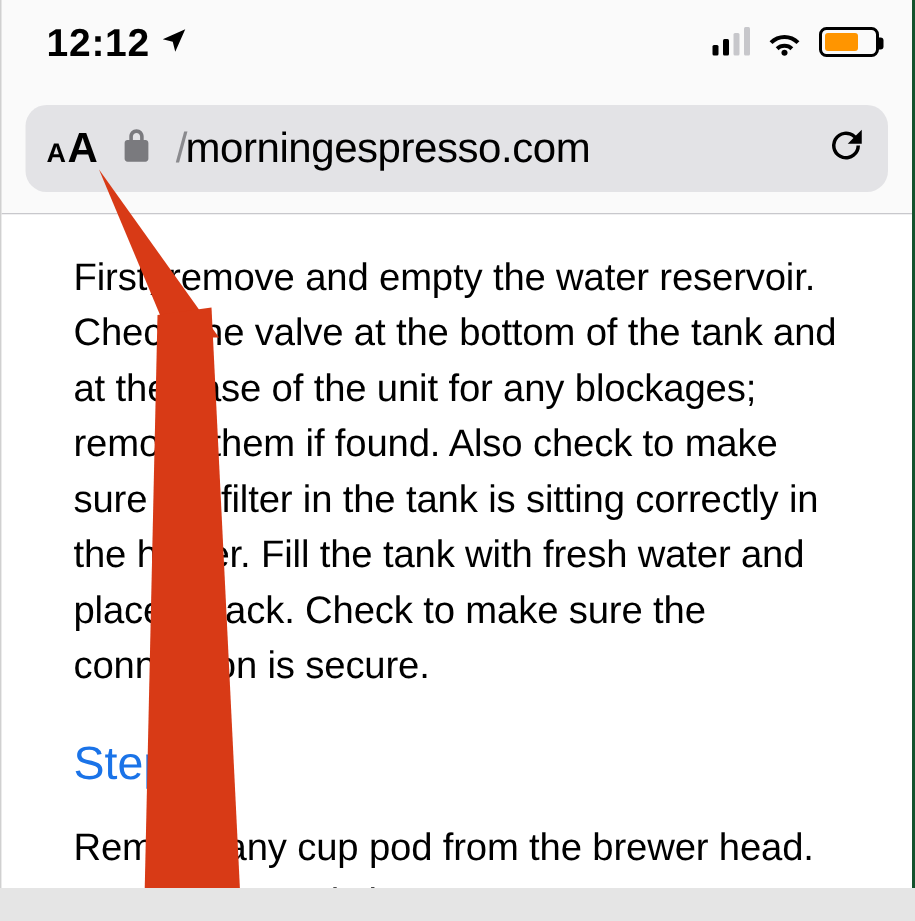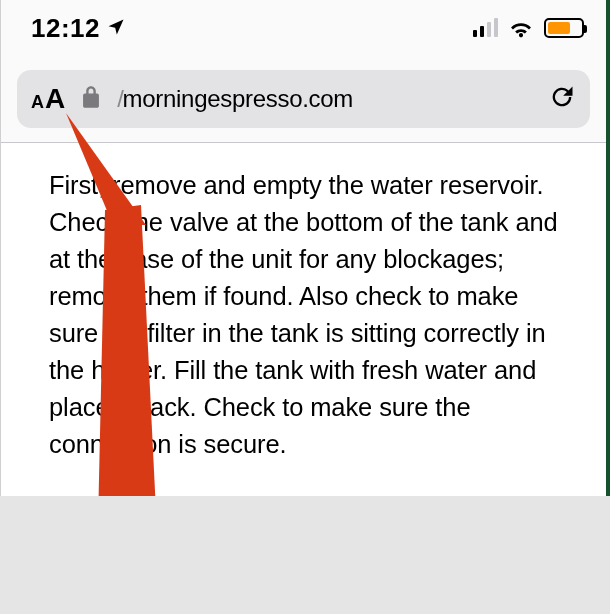--- a/index.html
+++ b/index.html
@@ -1,18 +1,18 @@
 <!DOCTYPE html>
 <html><head>
 <meta charset="utf-8">
 <style>
   * { margin: 0; padding: 0; box-sizing: border-box; }
   html, body { width: 610px; height: 614px; overflow: hidden; font-family: -apple-system, "Helvetica Neue", Arial, sans-serif; background: #fff; }
   .screenshot-wrap { width: 610px; height: 614px; background: #e5e5e5; position: relative; }
-  .phone { width: 610px; height: 496px; background: #fafafa; position: relative; overflow: hidden; border-left: 1px solid #d0d0d0; border-right: 4px solid #14532d; }
+  .phone { width: 610px; height: 592px; background: #fafafa; position: relative; overflow: hidden; border-left: 1px solid #d0d0d0; border-right: 2px solid #14532d; }
 
   
   .status-bar { height: 56px; display: flex; align-items: center; justify-content: space-between; padding: 0 22px 0 30px; font-weight: 600; font-size: 26px; letter-spacing: 0.5px; }
   .status-left { display: flex; align-items: center; gap: 6px; }
   .status-right { display: flex; align-items: center; gap: 10px; }
   .signal-bars { display: flex; align-items: flex-end; gap: 2.5px; height: 18px; }
   .signal-bars span { width: 4.5px; background: #000; border-radius: 1px; }
   .signal-bars span.dim { background: #c7c7cb; }
   .b1 { height: 7px; } .b2 { height: 11px; } .b3 { height: 15px; } .b4 { height: 19px; }
   .wifi-icon svg { display: block; }
@@ -20,21 +20,21 @@
   .battery::after { content: ""; position: absolute; right: -5px; top: 5px; width: 3px; height: 8px; background: #000; border-radius: 0 2px 2px 0; }
   .battery-fill { width: 70%; height: 100%; background: #ff9500; border-radius: 2px; }
 
   
   .url-bar-wrap { padding: 14px 16px 14px 16px; }
   .url-bar { height: 58px; background: #e3e3e6; border-radius: 14px; display: flex; align-items: center; padding: 0 14px; gap: 16px; }
   .aa-btn { display: flex; align-items: baseline; gap: 1px; font-weight: 600; color: #000; }
   .aa-small { font-size: 18px; }
   .aa-big { font-size: 28px; }
   .lock-icon { color: #777; }
-  .url-text { flex: 1; font-size: 24px; color: #000; white-space: nowrap; overflow: hidden; letter-spacing: -0.3px; }
+  .url-text { flex: 1; font-size: 28px; color: #000; white-space: nowrap; overflow: hidden; letter-spacing: -0.3px; }
   .url-text .slash { color: #8a8a8e; margin-right: -1px; }
   .reload-icon { color: #000; }
 
   
   .thin-divider { height: 1px; background: #c8c8cc; }
 
   
   .content { background: #fff; padding: 24px 34px 0 48px; height: calc(100% - 56px - 86px - 1px); overflow: hidden; }
   .body-text { font-size: 25.5px; line-height: 1.45; color: #000; letter-spacing: -0.1px; }
   .step-heading { font-size: 31px; color: #1a73e8; margin: 28px 0 20px 0; font-weight: 400; }

